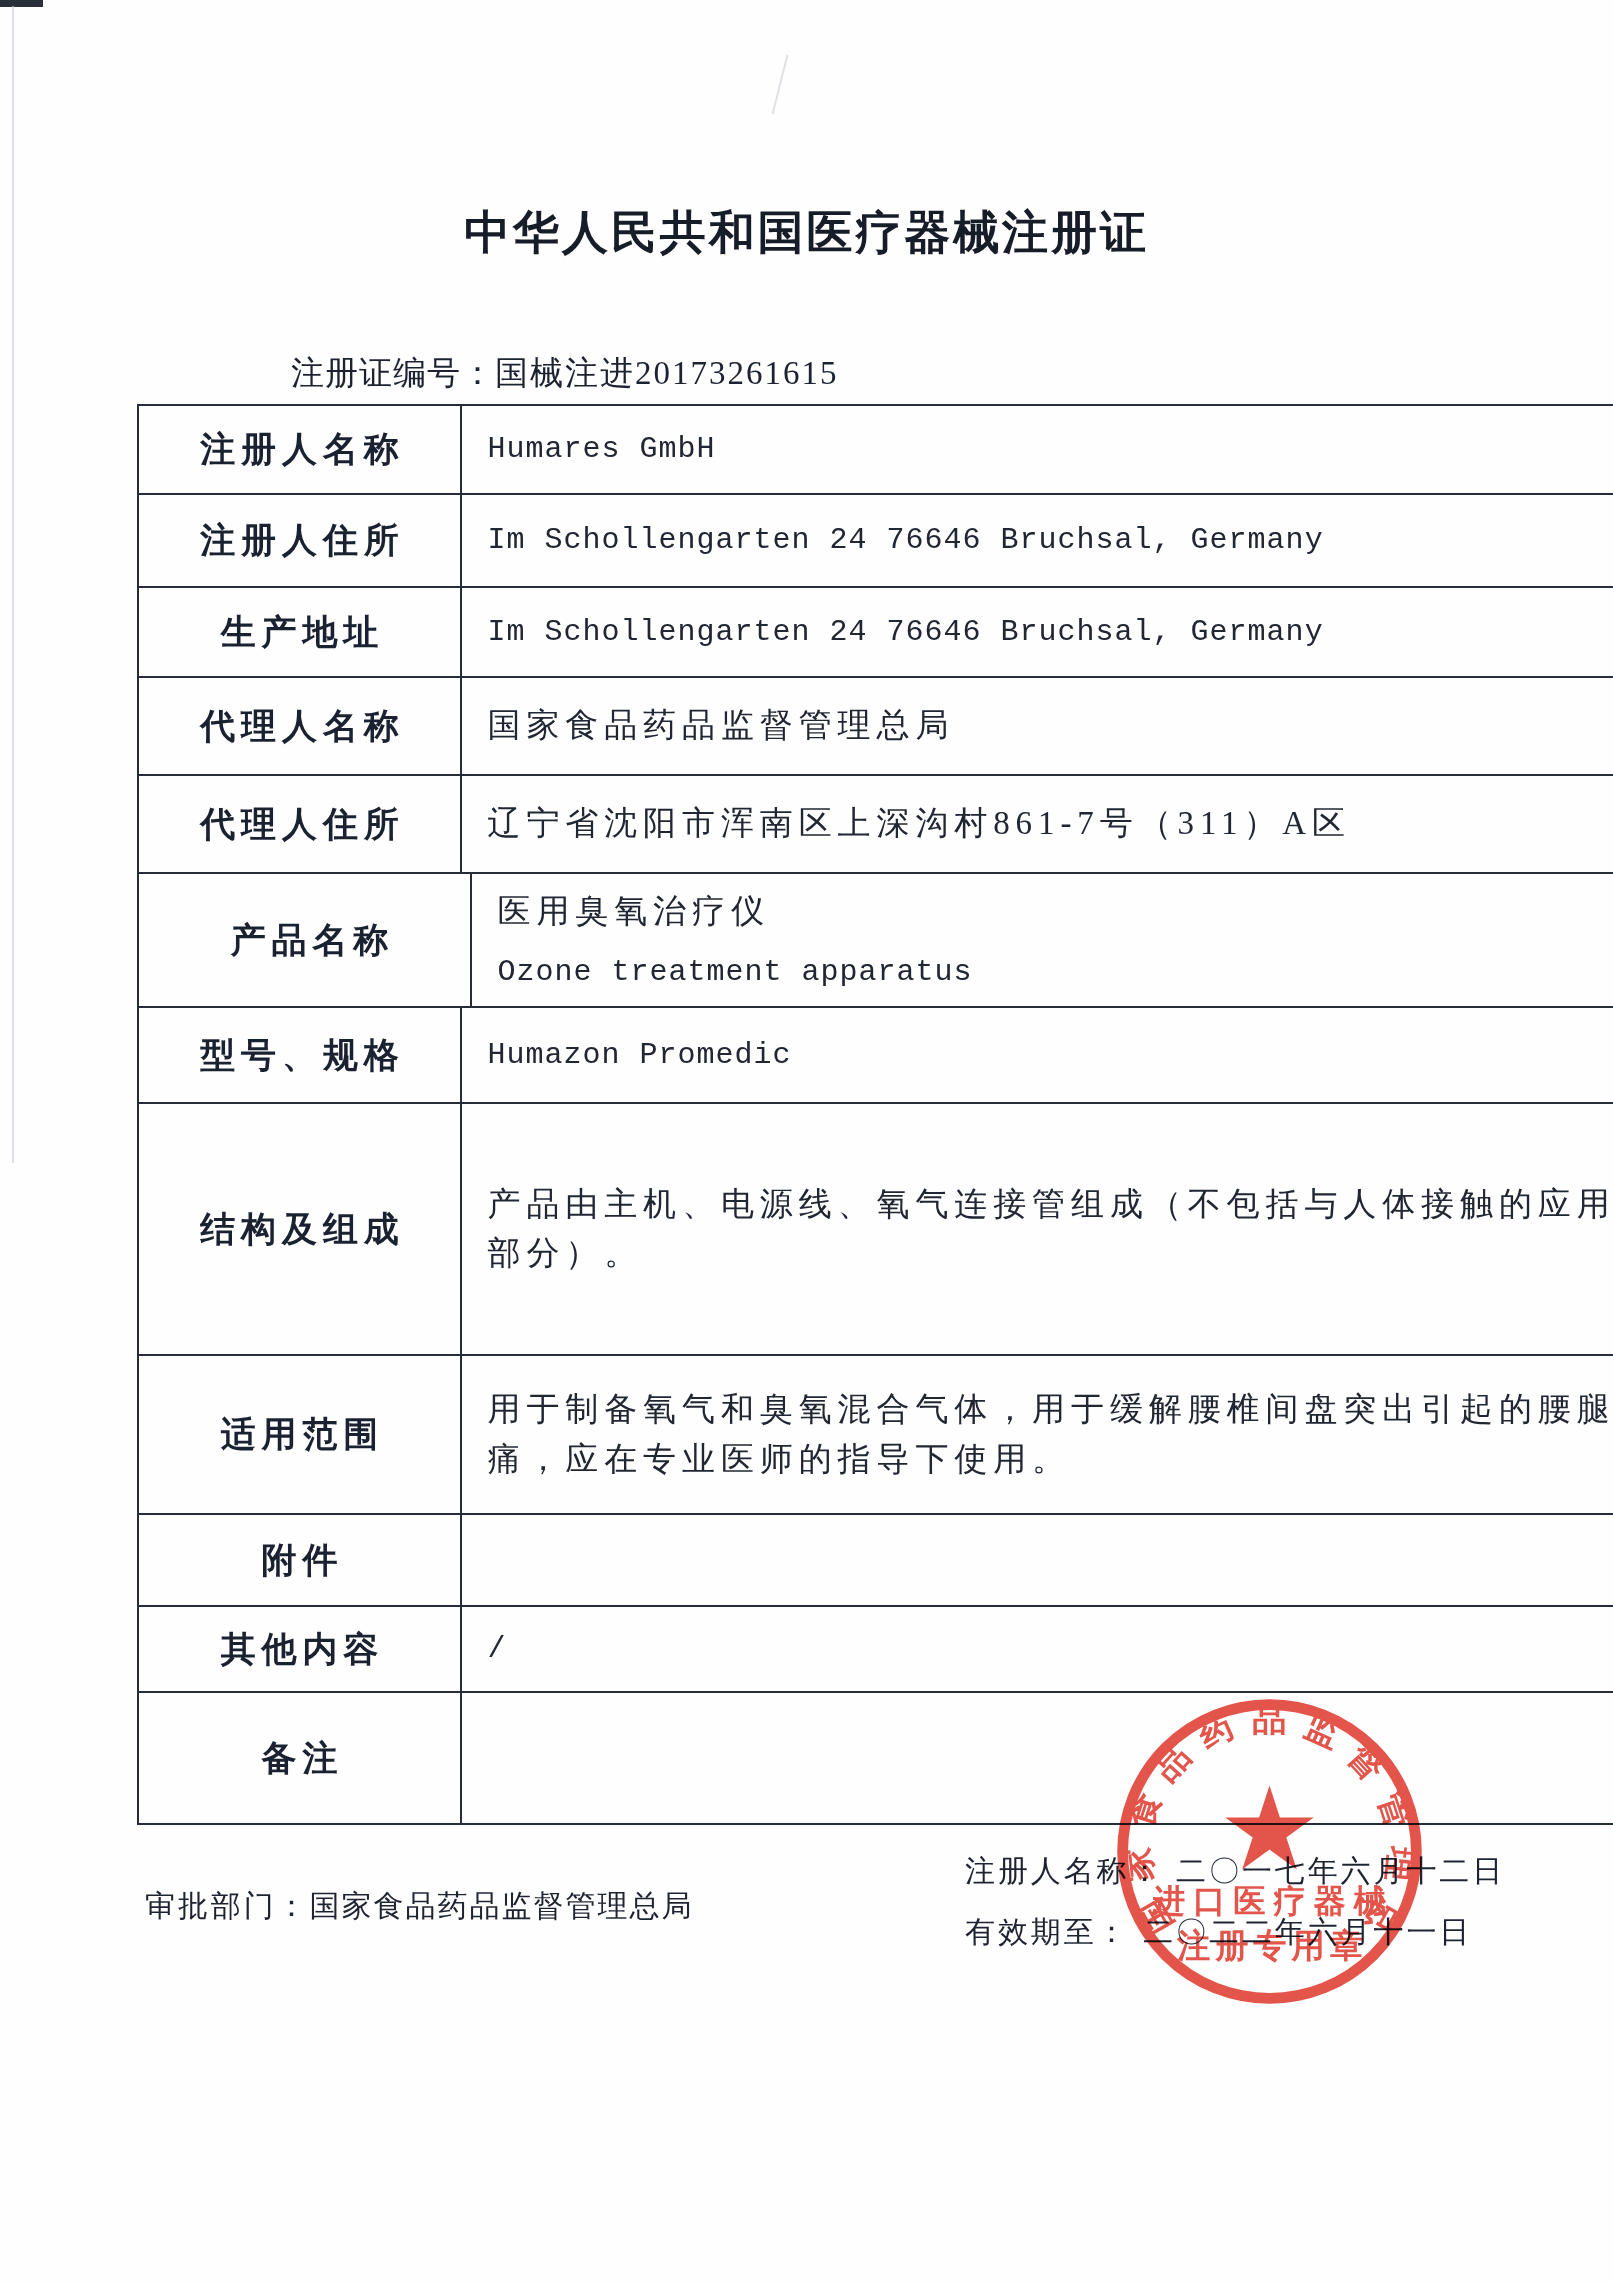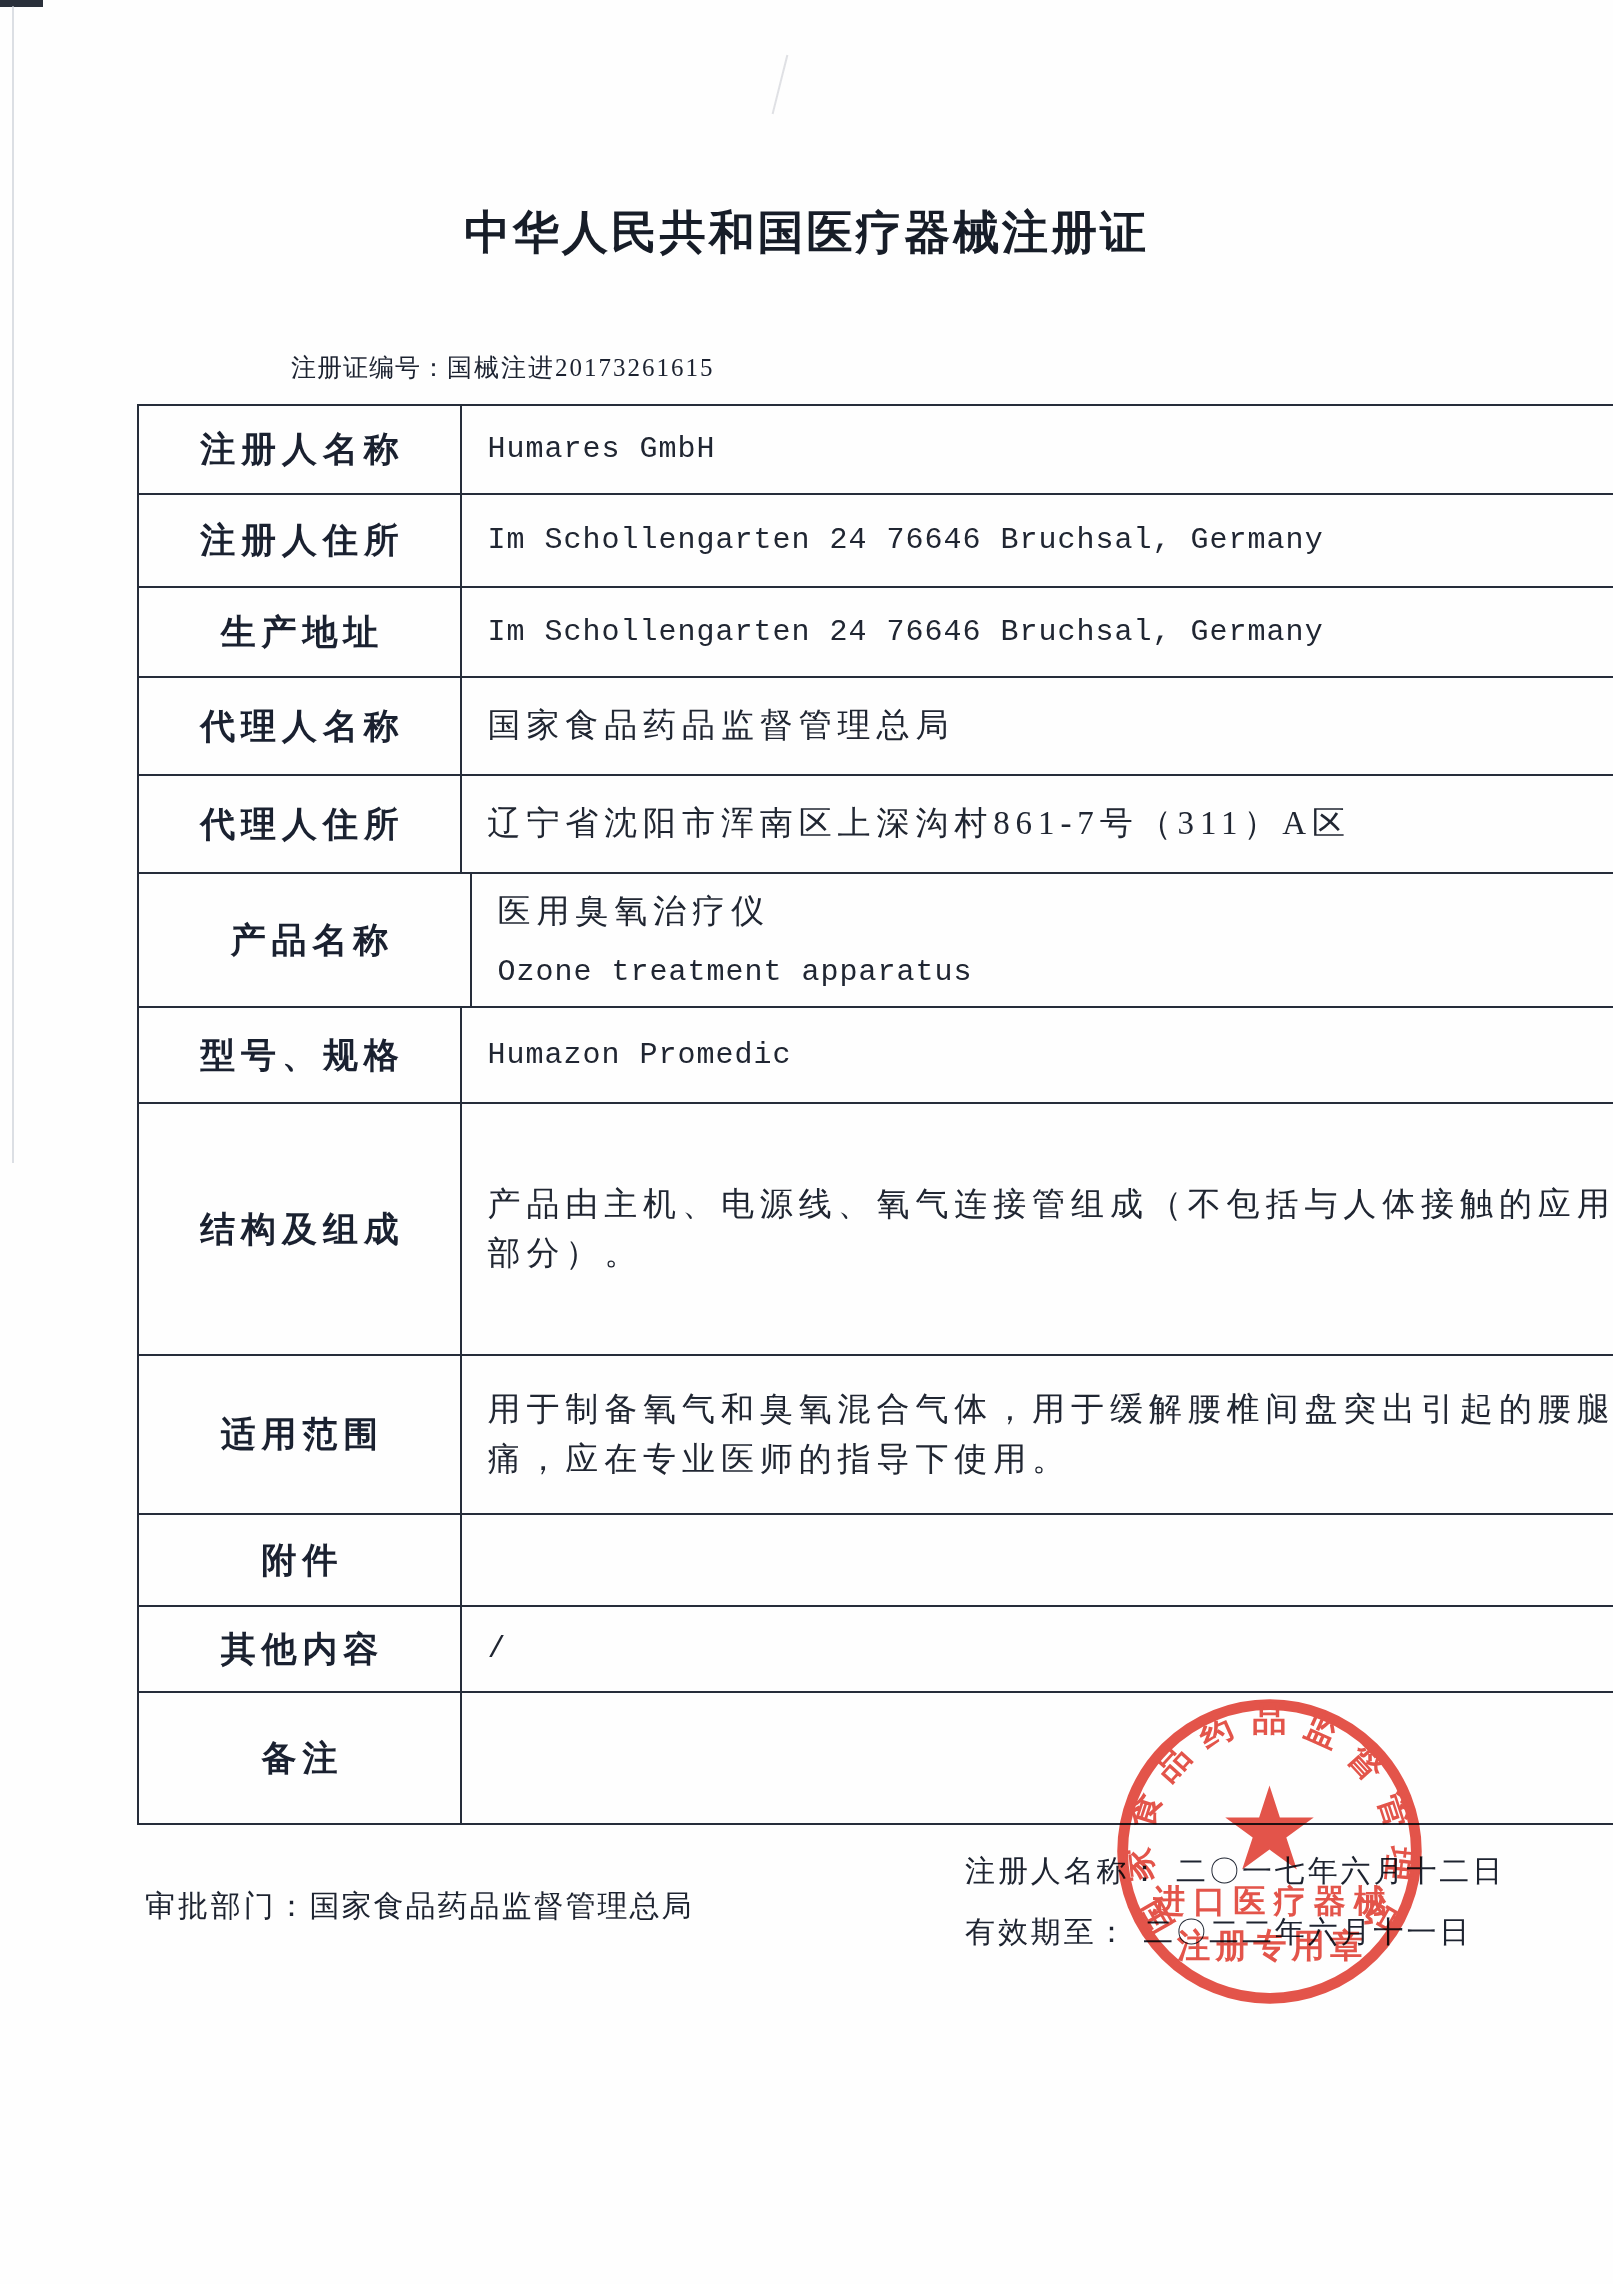--- a/index.html
+++ b/index.html
@@ -21,21 +21,21 @@
                 background: #d8dade; transform: rotate(14deg); opacity: .8; }
 
   .title {
     position: absolute; top: 202px; left: 0; width: 100%;
     text-align: center; font-size: 46px; font-weight: 700;
     letter-spacing: 2.9px; color: #171d28;
   }
 
   .cert-line {
     position: absolute; left: 291px; top: 351px;
-    font-size: 25px; letter-spacing: 1px; white-space: nowrap; text-align: right;
+    font-size: 33px; letter-spacing: 1px; white-space: nowrap; text-align: right;
   }
   .cert-line .num { letter-spacing: 2px; }
 
   .reg-table {
     position: absolute; left: 137px; top: 404px; width: 1540px;
     border: 2.9px solid #262d3a;
     box-sizing: border-box;
     background: transparent;
   }
   .row { display: flex; }

